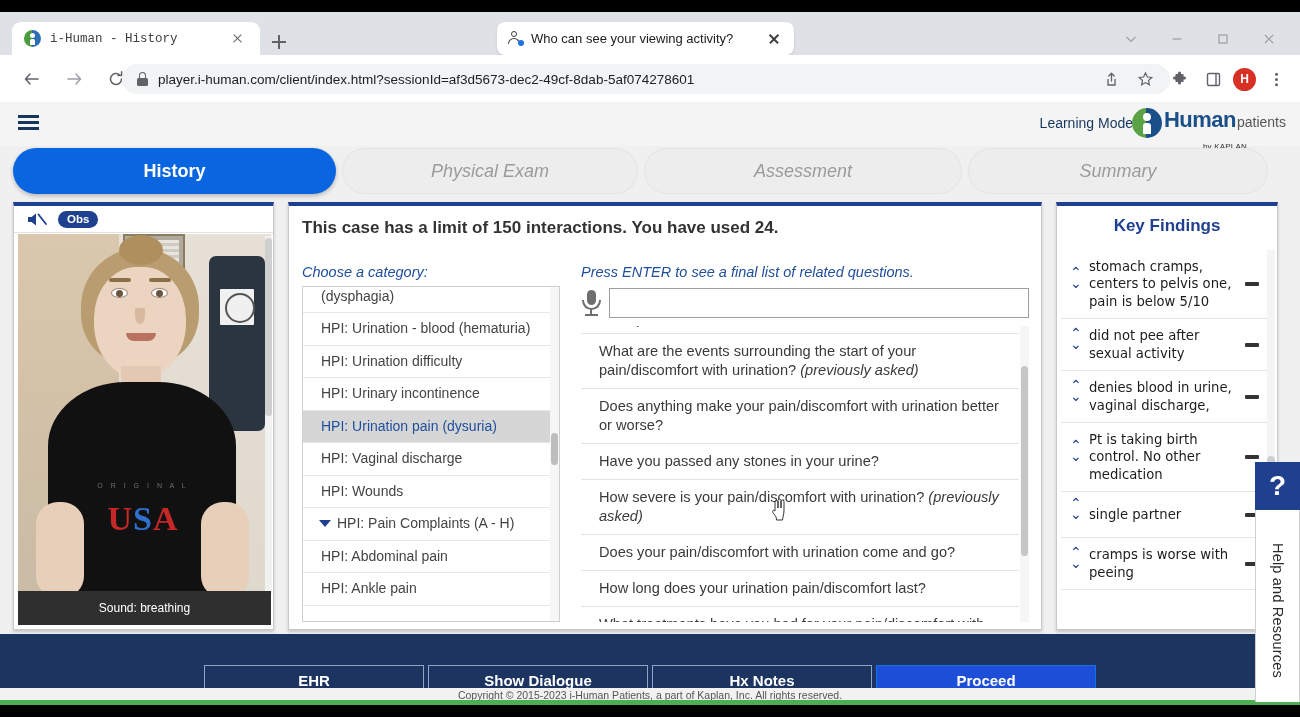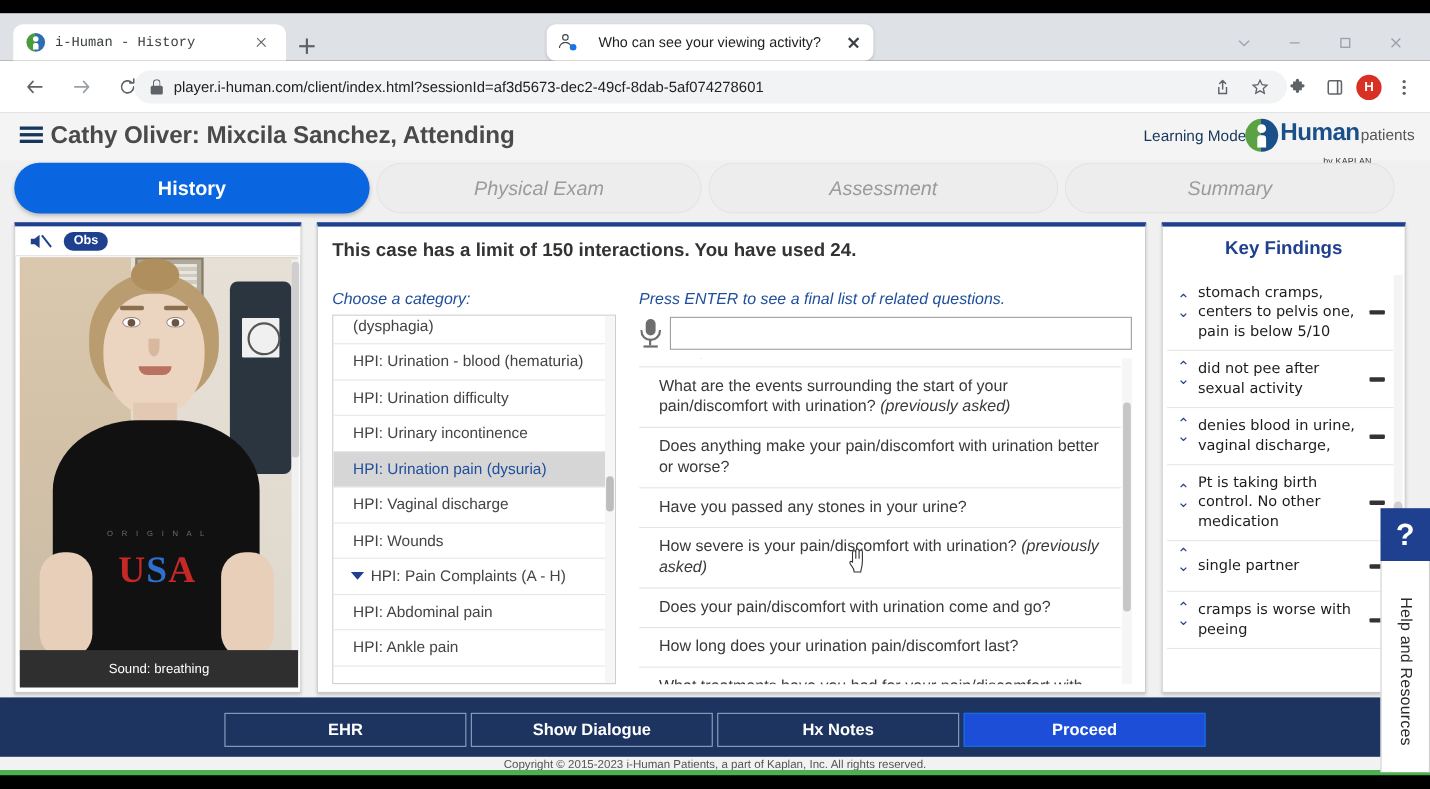--- a/index.html
+++ b/index.html
@@ -55,21 +55,21 @@
   .newtab::before, .newtab::after {
     content:""; position:absolute; background:#5f6368;
   }
   .newtab::before { left:6px; top:12px; width:14px; height:1.6px; }
   .newtab::after  { left:12.2px; top:6px; width:1.6px; height:14px; }
 
   
   .notif {
     position:absolute; left:497px; top:22px; width:297px; height:33px;
     background:#fff; border-radius:8px;
-    display:flex; align-items:center; padding:0 10px; gap:20px;
+    display:flex; align-items:center; padding:0 10px; gap:7px;
     box-shadow:0 1px 3px rgba(0,0,0,.12);
   }
   .notif-icon { width:17px; height:17px; position:relative; flex:0 0 auto; }
   .notif-icon .head { position:absolute; left:4px; top:1px; width:6px; height:6px; border:1.4px solid #3c4043; border-radius:50%; }
   .notif-icon .shoulders { position:absolute; left:1px; top:8px; width:12px; height:6px; border:1.4px solid #3c4043; border-bottom:none; border-radius:6px 6px 0 0; }
   .notif-icon .badge { position:absolute; right:0px; bottom:1px; width:6px; height:6px; border-radius:50%; background:#1a73e8; }
   .notif-text { font-size:13px; color:#202124; white-space:nowrap; flex:1 1 auto; }
   .notif-close { width:20px; height:20px; position:relative; cursor:pointer; flex:0 0 auto; }
   .notif-close::before, .notif-close::after {
     content:""; position:absolute; left:4px; top:9.3px; width:12px; height:1.5px; background:#3c4043;
@@ -243,21 +243,21 @@
   .kf-thumb { position:absolute; right:2px; top:250px; width:8px; height:120px; background:#cfcfcf; border-radius:4px; cursor:pointer; }
 
   
   .helptab { position:absolute; right:0; top:264px; width:45px; height:249px; z-index:40; }
   .helptab-q { position:absolute; left:0; top:0; width:45px; height:48px; background:#1f3f8f; color:#fff; font-size:28px; font-weight:bold; display:flex; align-items:center; justify-content:center; cursor:pointer; }
   .helptab-body { position:absolute; left:0; top:48px; width:45px; height:201px; background:#fff; border:1px solid #d0d0d0; border-top:none; display:flex; align-items:center; justify-content:center; cursor:pointer; }
   .helptab-body span { writing-mode:vertical-rl; font-size:14.5px; color:#2a2a2a; letter-spacing:.2px; }
 
   
   .footer { position:absolute; left:0; top:532px; width:1300px; height:68px; background:#1d3461; }
-  .fbtns { position:absolute; left:0; top:14px; width:1300px; display:flex; justify-content:center; gap:4px; }
+  .fbtns { position:absolute; left:0; top:31px; width:1300px; display:flex; justify-content:center; gap:4px; }
   .fbtn { width:220px; height:31px; display:flex; align-items:center; justify-content:center; font-size:15px; font-weight:bold; cursor:pointer; }
   .fbtn.outline { background:#1d3461; color:#fff; border:1px solid #8fa3c4; }
   .fbtn.primary { background:#1d4ed8; color:#fff; border:1px solid #1273e8; }
   .copyright { position:absolute; left:0; top:54px; width:1300px; height:14px; background:#f2f2f2; text-align:center; font-size:10.5px; color:#555; line-height:14px; }
   .greenbar { position:absolute; left:0; top:700px; width:1300px; height:5px; background:#4caf50; }
   .blackbar { position:absolute; left:0; top:705px; width:1300px; height:12px; background:#000; }
 </style>
 </head>
 <body>
 
@@ -373,21 +373,20 @@
   </div>
 
   <div class="app">
 
     <div class="app-header">
       <div class="hamburger">
           <span></span>
           <span></span>
           <span></span>
         </div>
-      <div class="app-title">Cathy Oliver: Mixcila Sanchez, Attending</div>
       <div class="learning-mode">Learning Mode</div>
       <div class="logo">
         <span class="logo-mark">
             <span class="d1"></span>
             <span class="d2"></span>
           </span>
         <span class="logo-words">
           <span class="logo-line1">
             <span class="logo-human">Human</span>
             <span class="logo-patients">patients</span>

